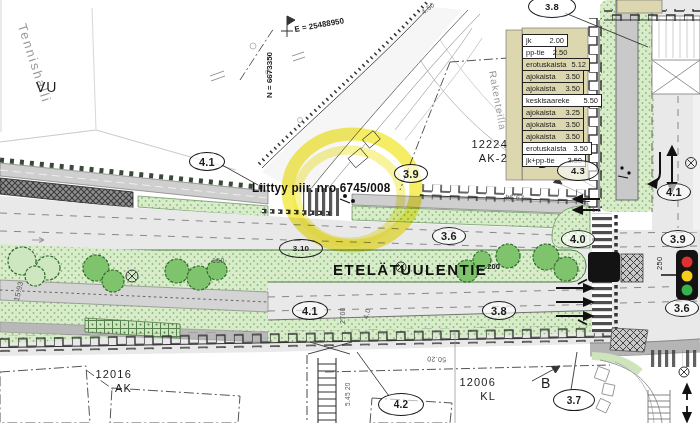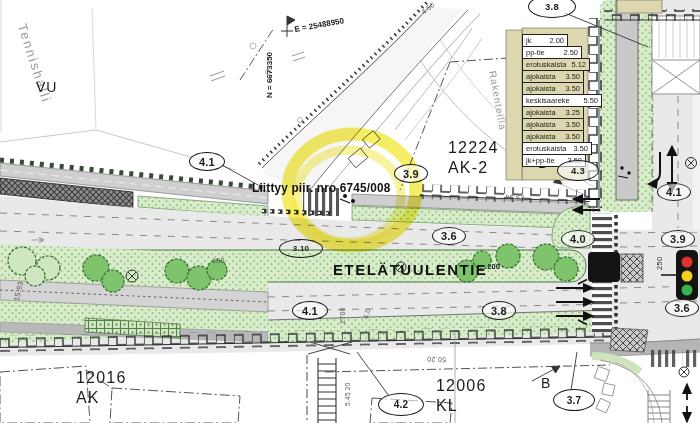--- a/index.html
+++ b/index.html
@@ -4,21 +4,21 @@
 <style>
   html,body{margin:0;padding:0;background:#fff;}
   .stage{position:relative;width:700px;height:423px;background:#fff;overflow:hidden;
          font-family:"Liberation Sans",sans-serif;color:#1c1c1c;}
   .stage svg{position:absolute;left:0;top:0;}
   .lbl{position:absolute;white-space:nowrap;line-height:1.05;}
   .ell{position:absolute;border:1.2px solid #1a1a1a;border-radius:50%;
        background:rgba(255,255,255,.6);display:flex;align-items:center;justify-content:center;
        font-size:11px;font-weight:600;letter-spacing:.2px;}
   .ell--clear{background:transparent;}
-  .blk{position:absolute;text-align:left;font-size:16px;letter-spacing:1.2px;font-weight:500;}
+  .blk{position:absolute;text-align:right;font-size:11px;letter-spacing:1.2px;font-weight:500;}
   .blk div{line-height:1.25;}
   .bmark{position:absolute;font-size:14px;font-weight:500;}
   .micro{position:absolute;font-size:7px;color:#555;letter-spacing:.3px;}
   .tbl{position:absolute;left:522px;top:35px;}
   .trow{box-sizing:border-box;height:13px;border:1px solid #222;background:#fff;
         display:flex;justify-content:space-between;align-items:center;
         padding:0 3px;font-size:7.5px;font-weight:500;margin-top:-1px;white-space:nowrap;}
   .trow.tan{background:#dcd7ae;}
   .street{position:absolute;font-size:15px;font-weight:700;letter-spacing:1.5px;color:#111;margin-left:15px;}
   .street sup{font-size:7.5px;font-weight:600;letter-spacing:0;}
@@ -321,21 +321,21 @@
 </div>
 
 <div class="bmark" style="left:538px;top:155px;">B</div>
 <div class="bmark" style="left:541px;top:375px;">B</div>
 
 <div class="tbl">
   <div class="trow" style="width:46px;">
         <span>jk</span>
         <span>2.00</span>
       </div>
-  <div class="trow" style="width:60px;">
+  <div class="trow" style="width:34px;gap:8px;">
         <span>pp-tie</span>
         <span>2.50</span>
       </div>
   <div class="trow tan" style="width:68px;">
         <span>erotuskaista</span>
         <span>5.12</span>
       </div>
   <div class="trow tan" style="width:62px;">
         <span>ajokaista</span>
         <span>3.50</span>

